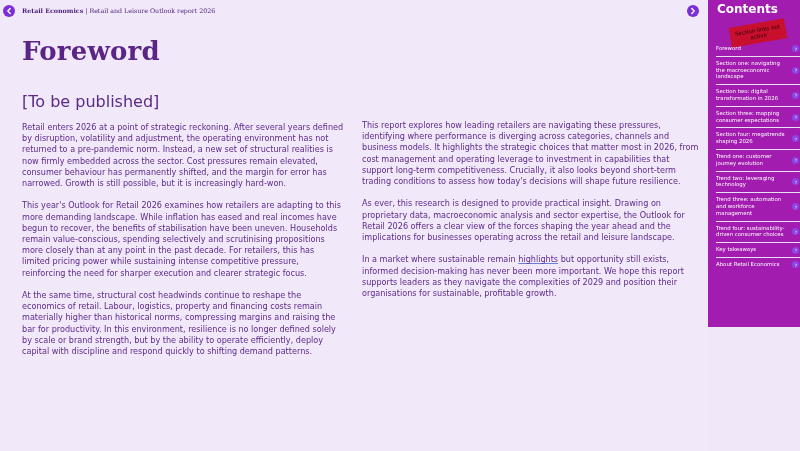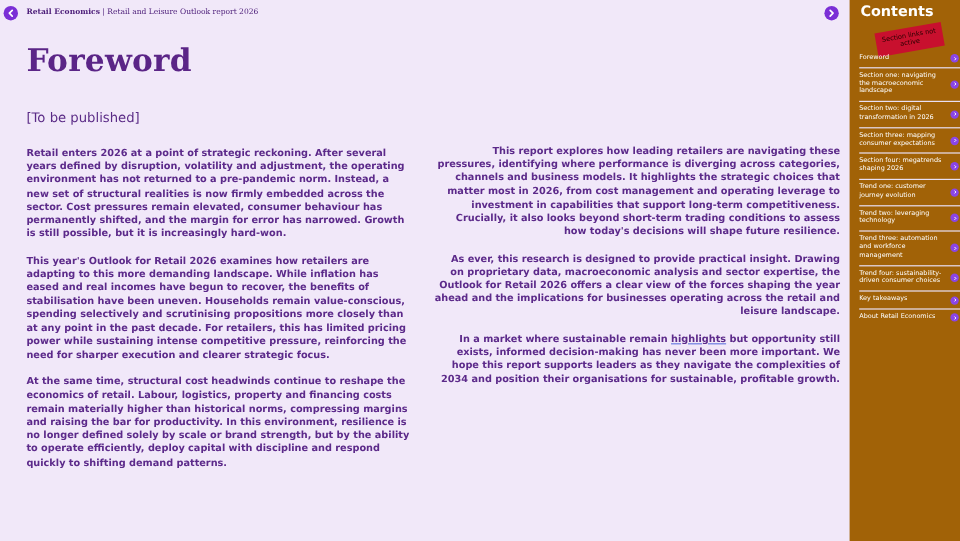--- a/index.html
+++ b/index.html
@@ -31,35 +31,34 @@
     }
     .header .brand { font-weight: bold; }
     .title {
       position: absolute; left: 22px; top: 36px;
       font-family: "DejaVu Serif", serif;
       font-weight: bold; font-size: 26px; color: #5b2587;
       letter-spacing: 0.2px;
     }
     .tbp {
       position: absolute; left: 22px; top: 92px;
-      font-size: 11px; color: #5a2a86;
+      font-size: 16px; color: #5a2a86;
     }
     .col {
       position: absolute; top: 0; font-size: 8.1px; line-height: 11.2px;
       color: #5c2a8a;
-      font-weight: bold;
     }
     .col p { margin-bottom: 11.2px; }
     .col-left { left: 22px; top: 122px; width: 322px; }
-    .col-right { left: 362px; top: 120px; width: 338px; text-align: right; }
+    .col-right { left: 362px; top: 120px; width: 338px; }
     .spell { text-decoration: underline; text-decoration-color: #6b7de0; text-decoration-thickness: 1px; text-underline-offset: 1px; }
 
     .sidebar {
-      position: absolute; left: 708px; top: 0; width: 92px; height: 451px;
-      background: #a16207;
+      position: absolute; left: 708px; top: 0; width: 92px; height: 327px;
+      background: #a21caf;
       color: #ffffff;
     }
     .sidebar h2 {
       position: absolute; left: 9px; top: 2px;
       font-size: 12px; font-weight: bold; color: #ffffff;
       font-family: "DejaVu Sans", sans-serif;
     }
     .stamp {
       position: absolute; left: 22px; top: 23px; width: 56px; height: 20px;
       background: #c8102e; color: #2b0000;
@@ -108,21 +107,21 @@
 
   <div class="col col-left">
     <p>Retail enters 2026 at a point of strategic reckoning. After several years defined by disruption, volatility and adjustment, the operating environment has not returned to a pre-pandemic norm. Instead, a new set of structural realities is now firmly embedded across the sector. Cost pressures remain elevated, consumer behaviour has permanently shifted, and the margin for error has narrowed. Growth is still possible, but it is increasingly hard-won.</p>
     <p>This year's Outlook for Retail 2026 examines how retailers are adapting to this more demanding landscape. While inflation has eased and real incomes have begun to recover, the benefits of stabilisation have been uneven. Households remain value-conscious, spending selectively and scrutinising propositions more closely than at any point in the past decade. For retailers, this has limited pricing power while sustaining intense competitive pressure, reinforcing the need for sharper execution and clearer strategic focus.</p>
     <p>At the same time, structural cost headwinds continue to reshape the economics of retail. Labour, logistics, property and financing costs remain materially higher than historical norms, compressing margins and raising the bar for productivity. In this environment, resilience is no longer defined solely by scale or brand strength, but by the ability to operate efficiently, deploy capital with discipline and respond quickly to shifting demand patterns.</p>
   </div>
 
   <div class="col col-right">
     <p>This report explores how leading retailers are navigating these pressures, identifying where performance is diverging across categories, channels and business models. It highlights the strategic choices that matter most in 2026, from cost management and operating leverage to investment in capabilities that support long-term competitiveness. Crucially, it also looks beyond short-term trading conditions to assess how today's decisions will shape future resilience.</p>
     <p>As ever, this research is designed to provide practical insight. Drawing on proprietary data, macroeconomic analysis and sector expertise, the Outlook for Retail 2026 offers a clear view of the forces shaping the year ahead and the implications for businesses operating across the retail and leisure landscape.</p>
-    <p><span>In a market where sustainable remain </span><span class="spell">highlights</span><span> but opportunity still exists, informed decision-making has never been more important. We hope this report supports leaders as they navigate the complexities of 2034 and position their organisations for sustainable, profitable growth.</span></p>
+    <p><span>In a market where sustainable remain </span><span class="spell">highlights</span><span> but opportunity still exists, informed decision-making has never been more important. We hope this report supports leaders as they navigate the complexities of 2029 and position their organisations for sustainable, profitable growth.</span></p>
   </div>
 </div>
 
 <aside class="sidebar">
   <h2>Contents</h2>
   <div class="stamp">Section links not active</div>
   <nav class="toc">
     <div class="toc-item">
       <span class="lbl">Foreword</span>
       <span class="arrow">

